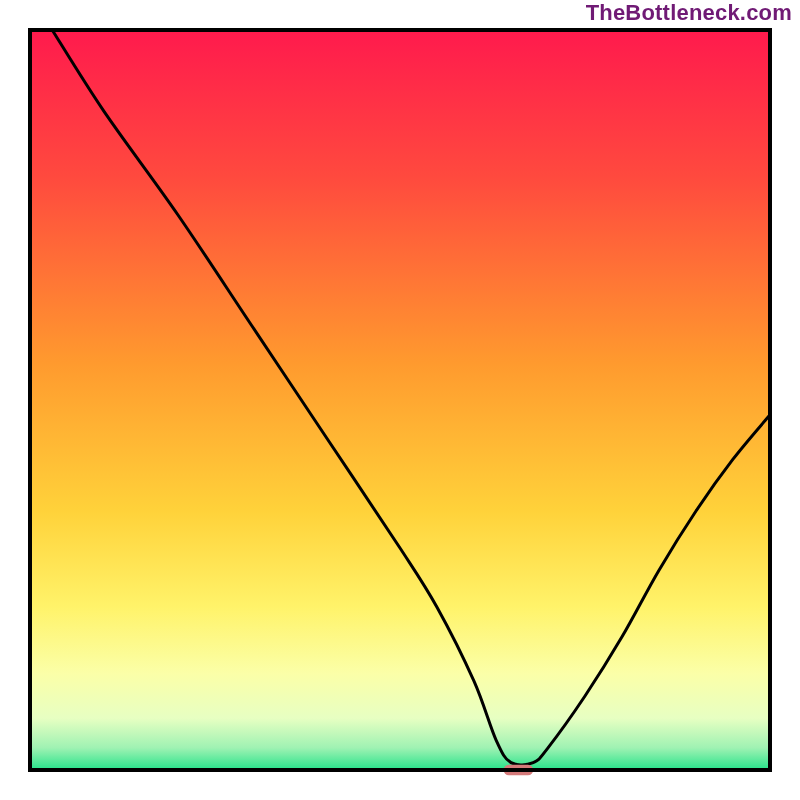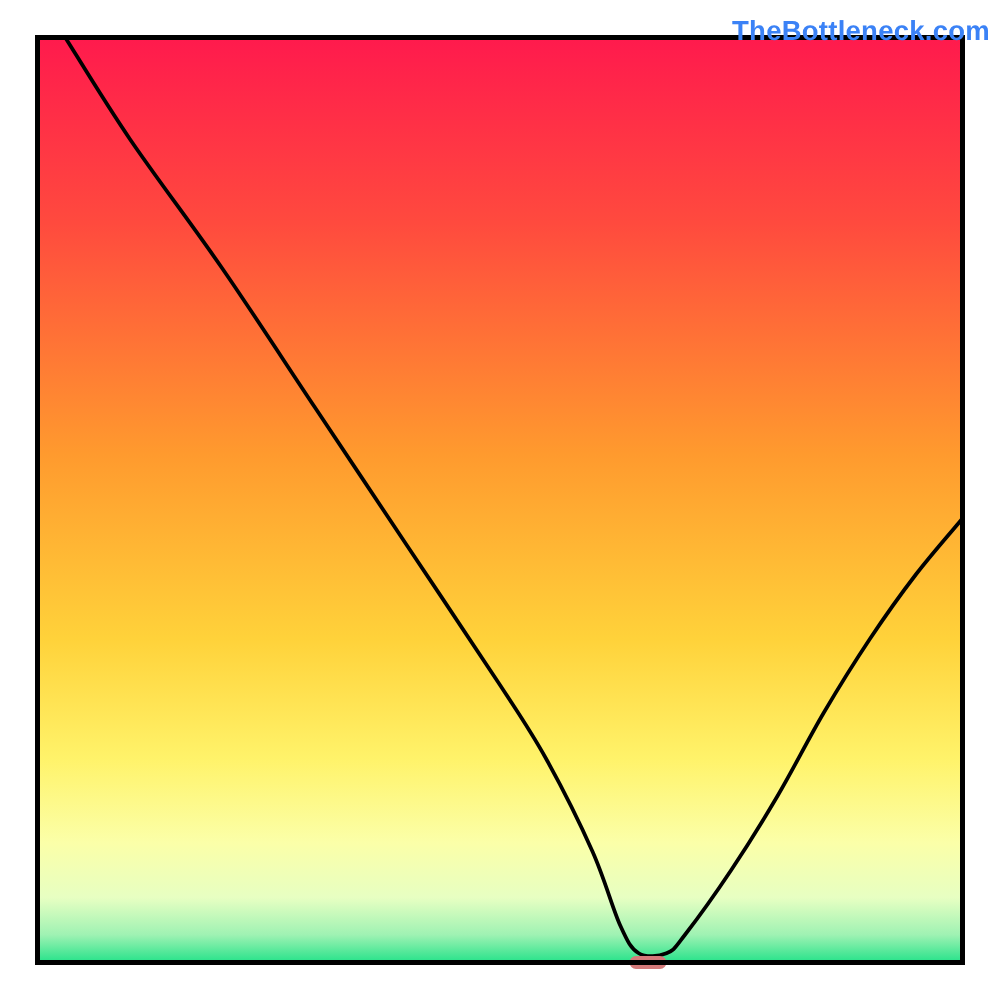--- a/index.html
+++ b/index.html
@@ -10,26 +10,26 @@
 .chart-container {
   position: relative;
   width: 800px;
   height: 800px;
 }
 svg {
   display: block;
 }
 .watermark {
   position: absolute;
-  top: 12px;
+  top: 0;
   right: 8px;
   font-family: Arial, Helvetica, sans-serif;
   font-size: 22px;
   font-weight: 600;
-  color: #3b82f6;
+  color: #701a75;
   letter-spacing: 0.2px;
 }
 </style>
 </head>
 <body>
 
 <div class="chart-container">
   <div class="watermark">TheBottleneck.com</div>
   <svg id="chart-svg" width="800" height="800" viewBox="0 0 800 800">
       <defs>

